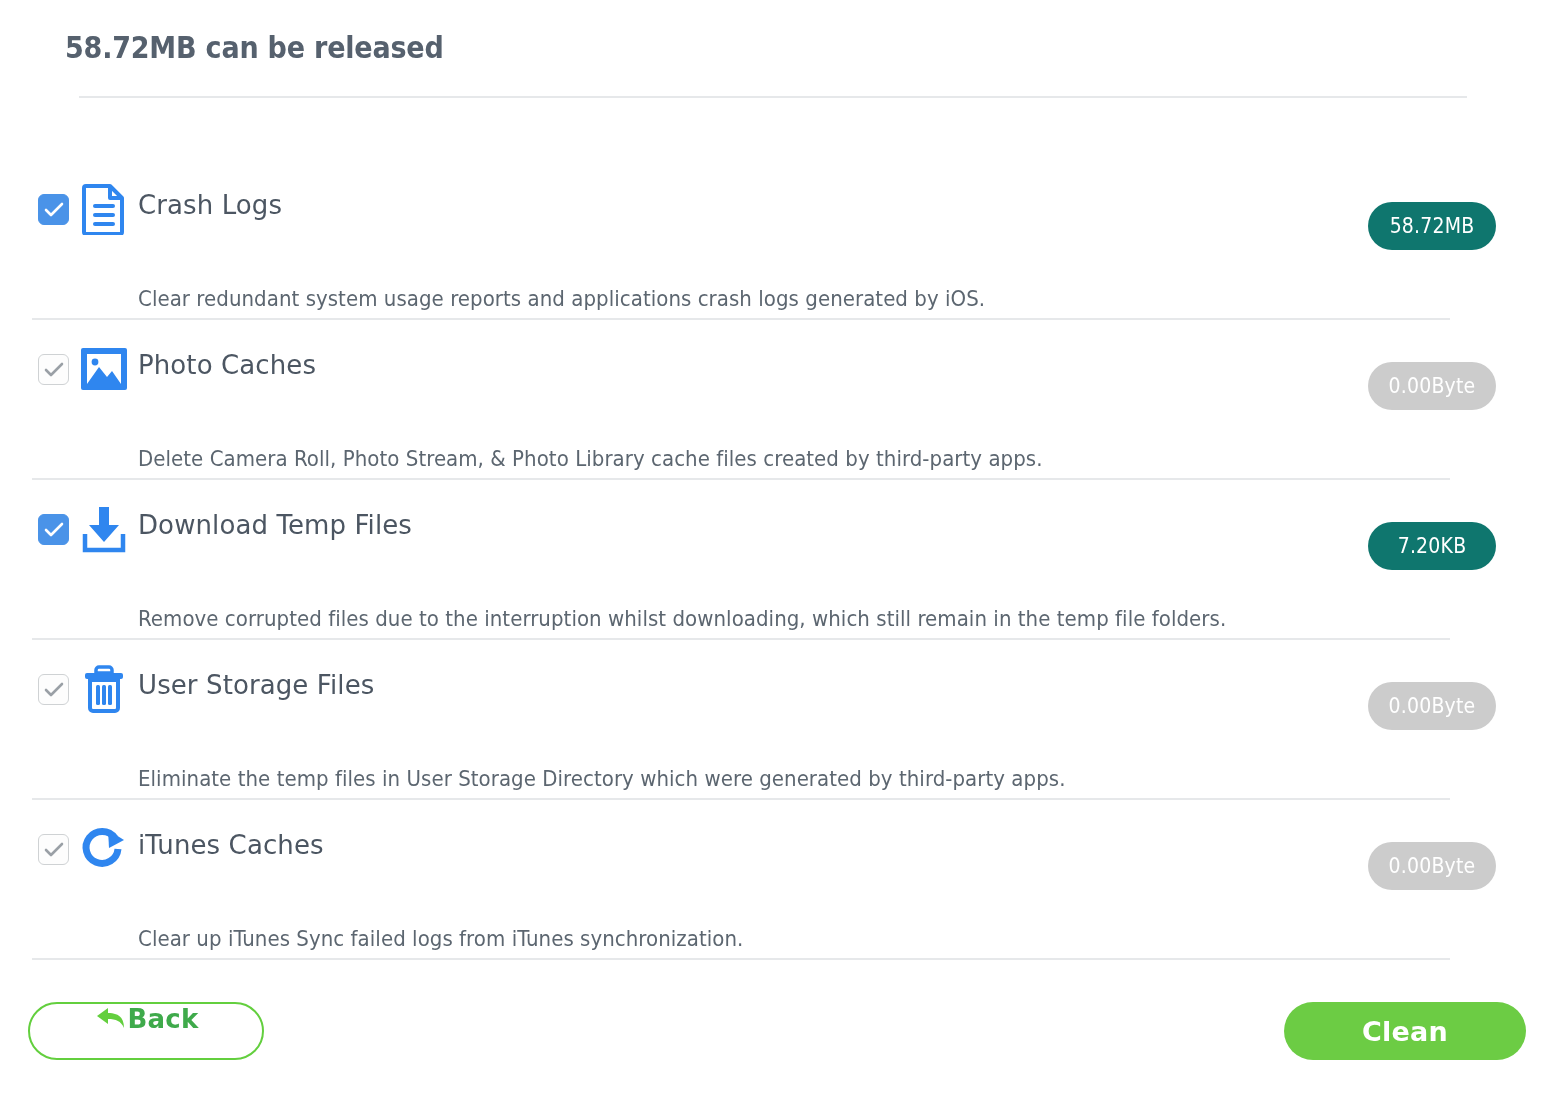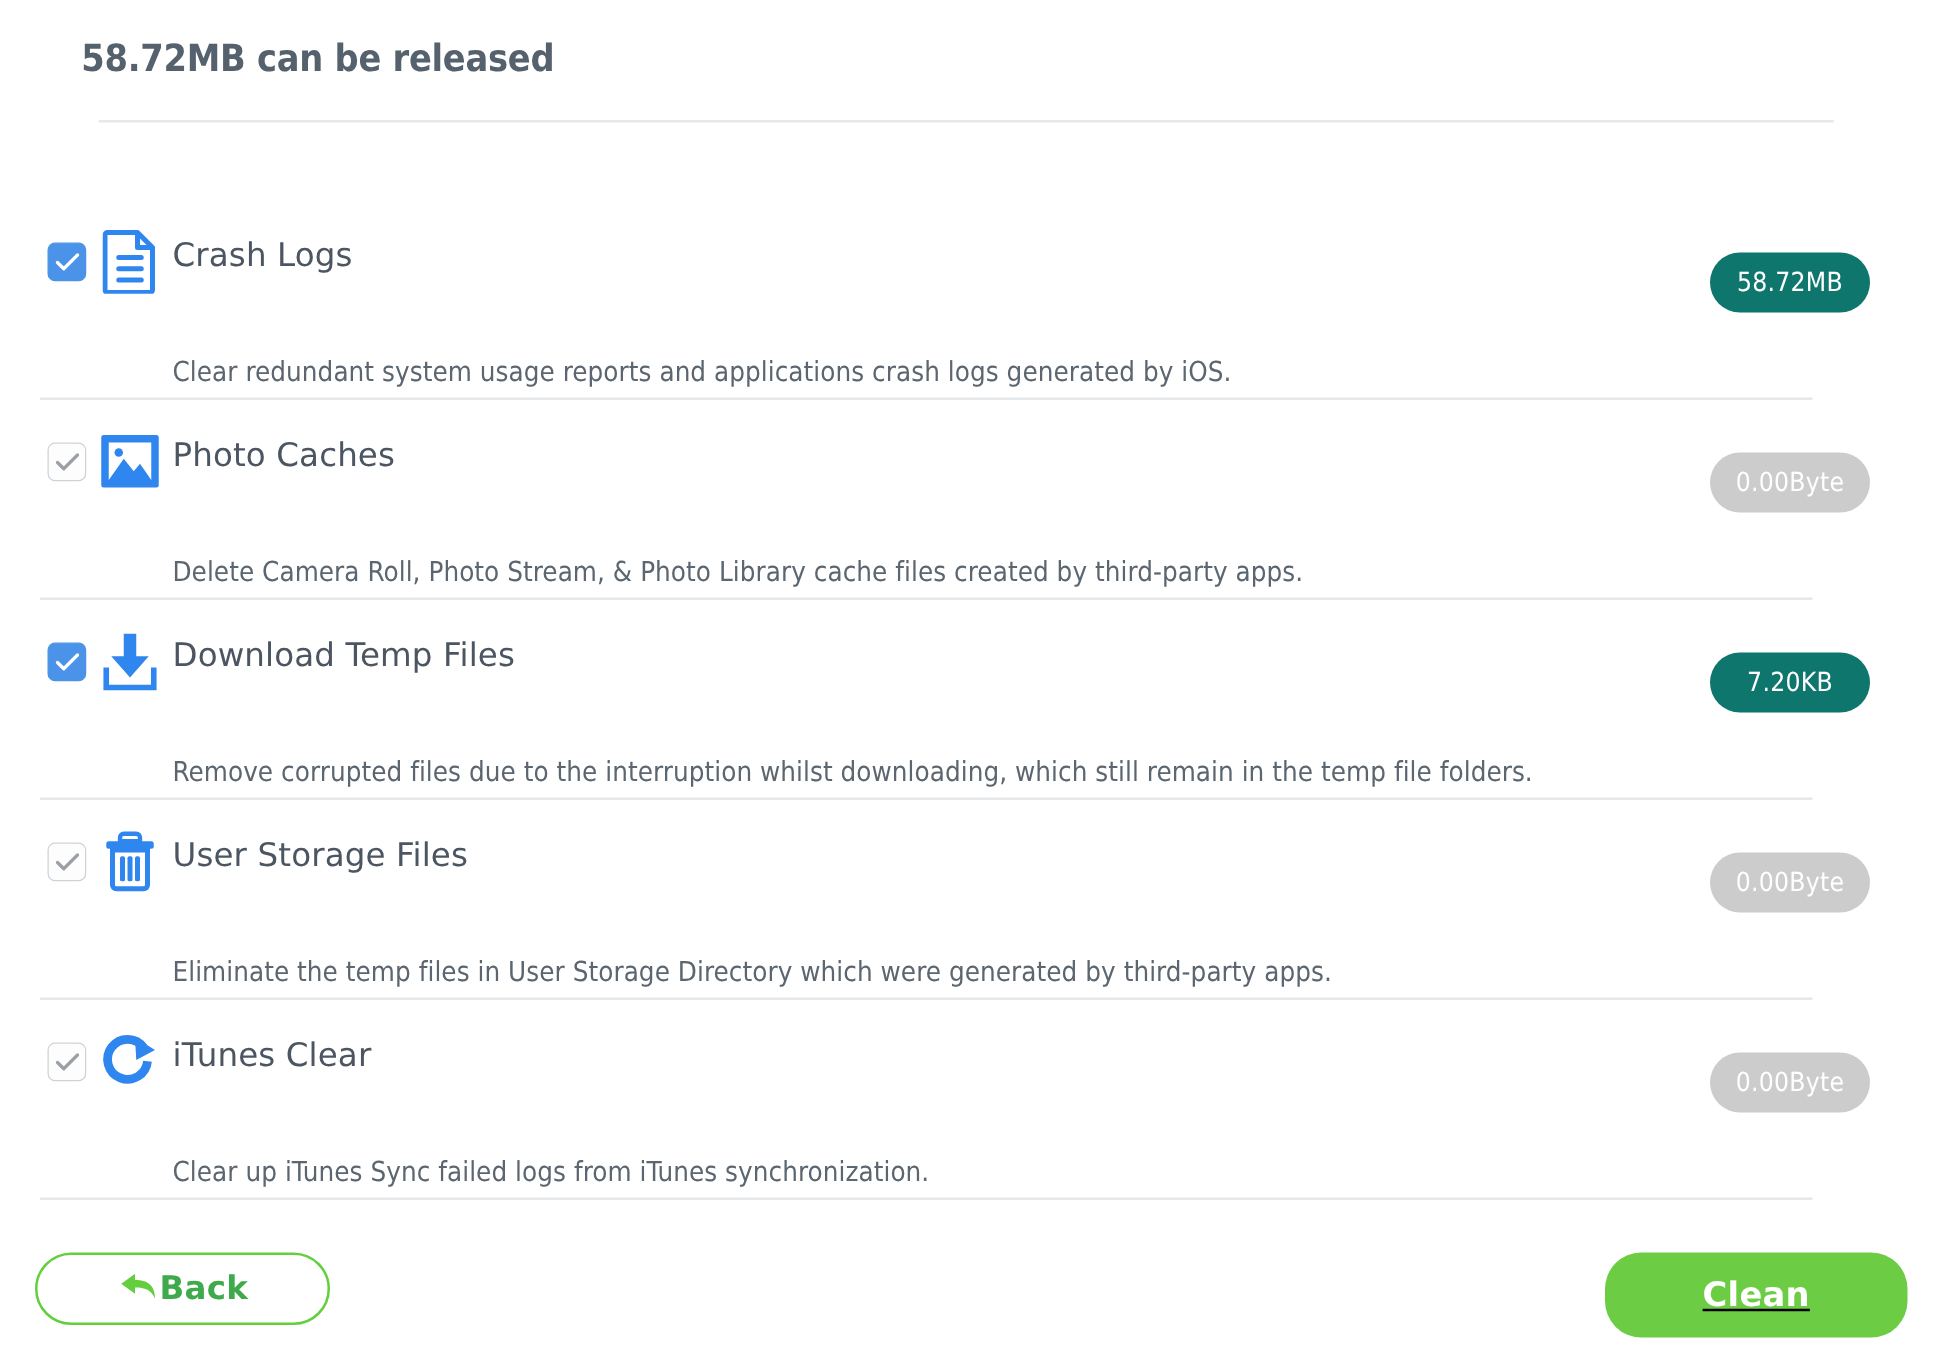--- a/index.html
+++ b/index.html
@@ -161,44 +161,42 @@
   .btn-back {
     position: absolute;
     left: 28px;
     top: 38px;
     width: 236px;
     height: 58px;
     border-radius: 29px;
     background: #ffffff;
     border: 2px solid #63cf3e;
     display: flex;
-    align-items: center;
     justify-content: center;
     gap: 0;
     cursor: pointer;
   }
   .btn-back .label {
     font-size: 26px;
     font-weight: bold;
     color: #3faa4b;
     letter-spacing: 0.2px;
   }
   .btn-clean {
     position: absolute;
     right: 28px;
     top: 38px;
     width: 242px;
-    height: 68px;
+    height: 58px;
     border-radius: 29px;
     background: #6ccc44;
     display: flex;
     align-items: center;
     justify-content: center;
     cursor: pointer;
-    text-decoration: underline;
   }
   .btn-clean .label {
     font-size: 27px;
     font-weight: bold;
     color: #ffffff;
     letter-spacing: 0.2px;
   }
 </style>
 </head>
 <body>
@@ -302,21 +300,21 @@
             <svg width="20" height="16" viewBox="0 0 20 16">
               <path d="M2 8 L7 13 L18 2" fill="none" stroke="#9aa0a6" stroke-width="2.6" stroke-linecap="round" stroke-linejoin="round"></path>
             </svg>
           </div>
           <div class="row-icon">
             <svg width="50" height="50" viewBox="0 0 50 50">
               <path d="M36 14 A16 16 0 1 0 39 25" fill="none" stroke="#2f86ef" stroke-width="7" stroke-linecap="butt"></path>
               <path d="M29 6 L45 16 L30 24 Z" fill="#2f86ef"></path>
             </svg>
           </div>
-          <div class="row-title">iTunes Clear</div>
+          <div class="row-title">iTunes Caches</div>
           <div class="row-desc">Clear up iTunes Sync failed logs from iTunes synchronization.</div>
           <div class="badge gray">0.00Byte</div>
           <div class="row-divider"></div>
         </div>
       </div>
     </div>
 
   <div class="footer">
     <div class="btn-back">
       <span class="icon">

